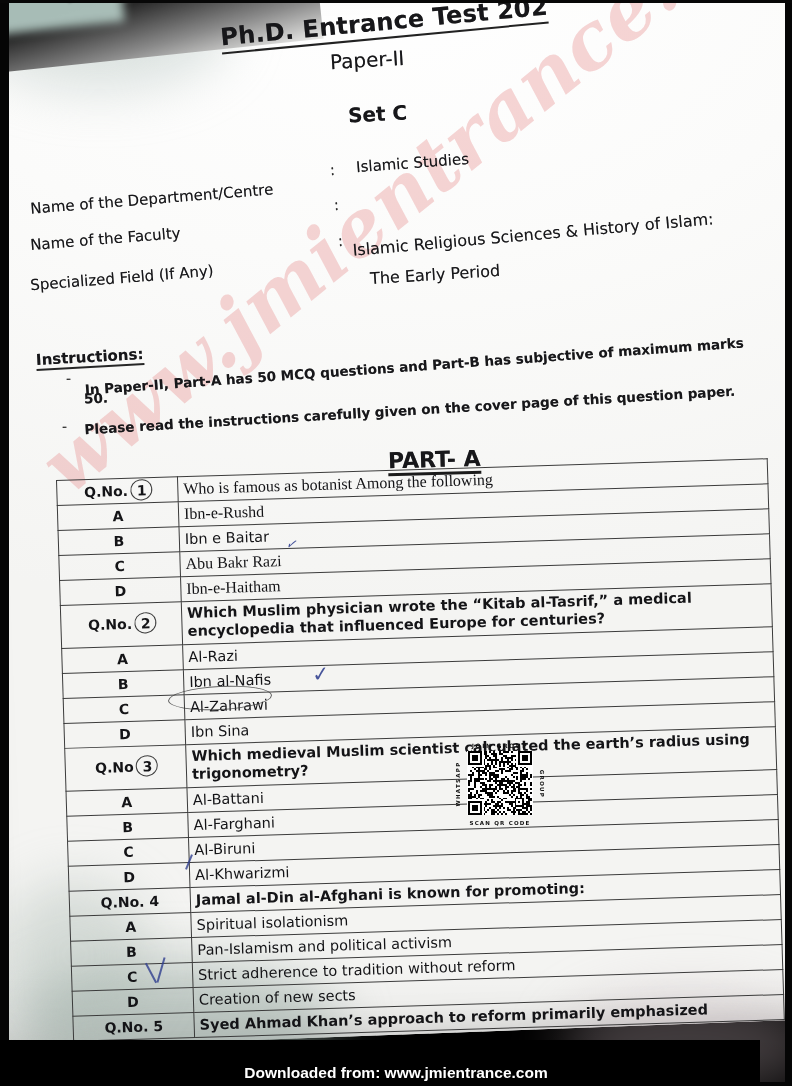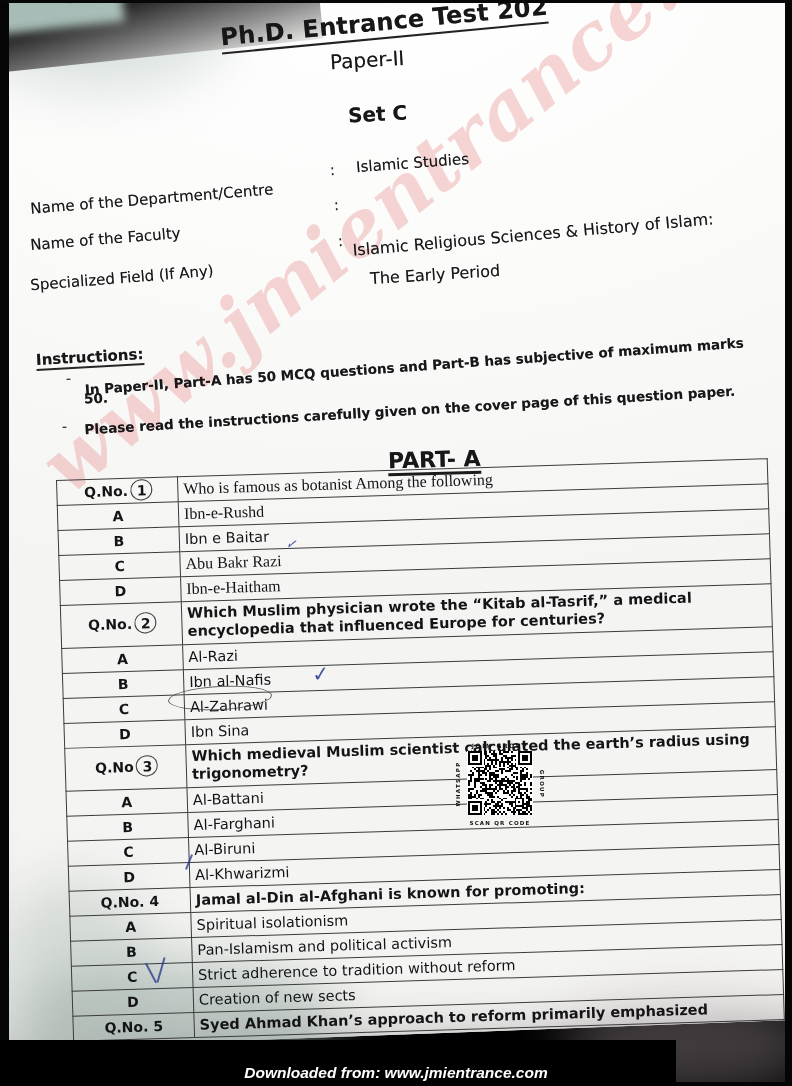--- a/index.html
+++ b/index.html
@@ -338,23 +338,22 @@
   #qr-code-box {
     position: absolute; left: 50%; top: 9px; transform: translateX(-50%);
     width: 66px; height: 64px; background:#fff;
   }
   #qr-code-box svg { display:block; }
 
   
   #footer-bar {
     position: absolute;
     left: 0; bottom: 0;
-    width: 676px; height: 46px;
+    width: 760px; height: 46px;
     background: #000000;
-    font-style: italic;
   }
   #footer-text {
     position: absolute;
     left: 0; bottom: 4px;
     width: 792px;
     text-align: center;
     color: #ffffff;
     font-size: 15.5px;
     font-weight: bold;
     font-family: "Liberation Sans", sans-serif;

